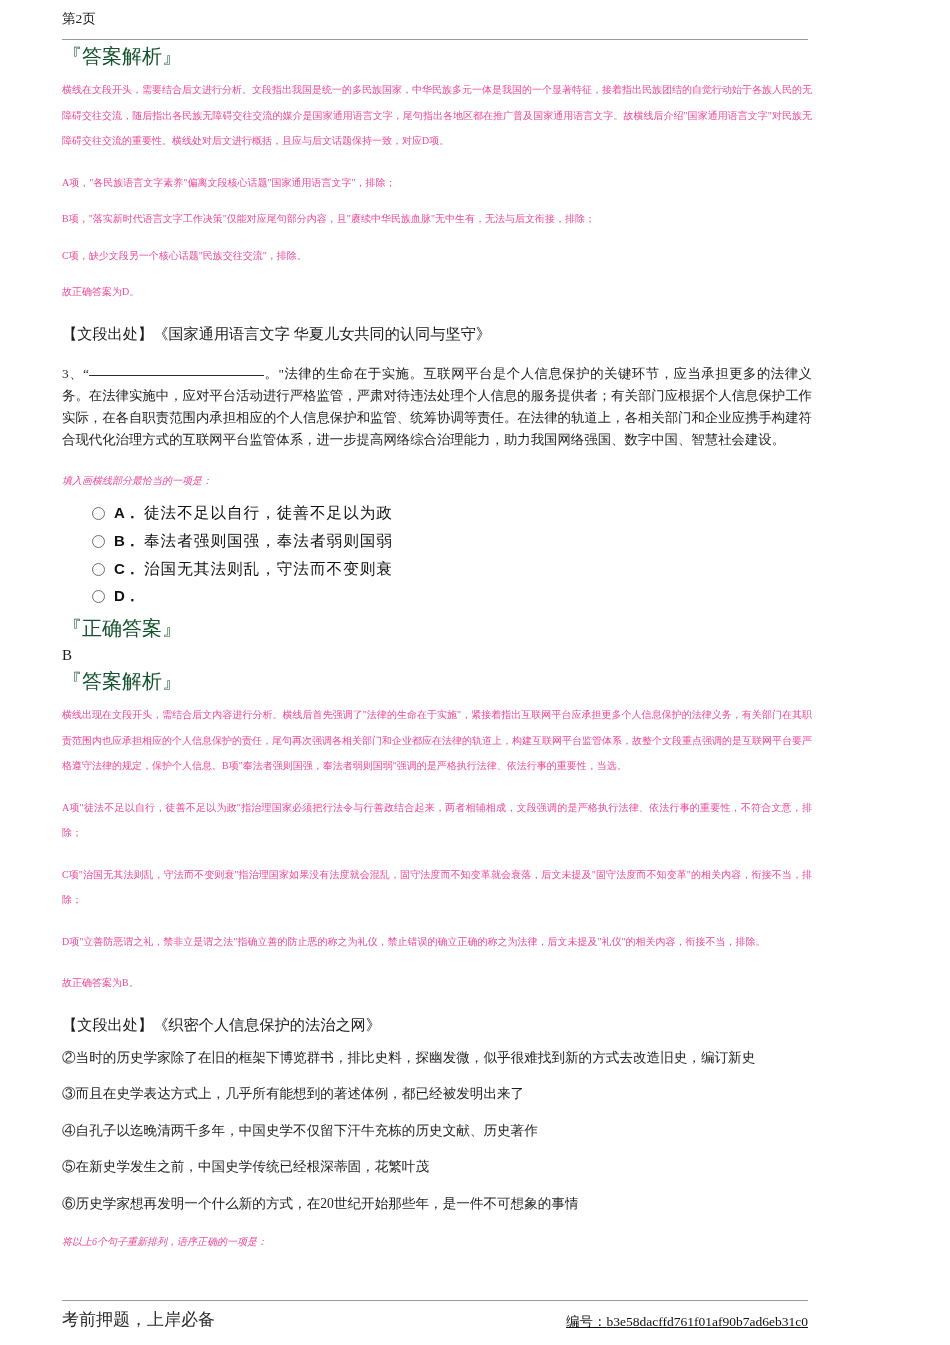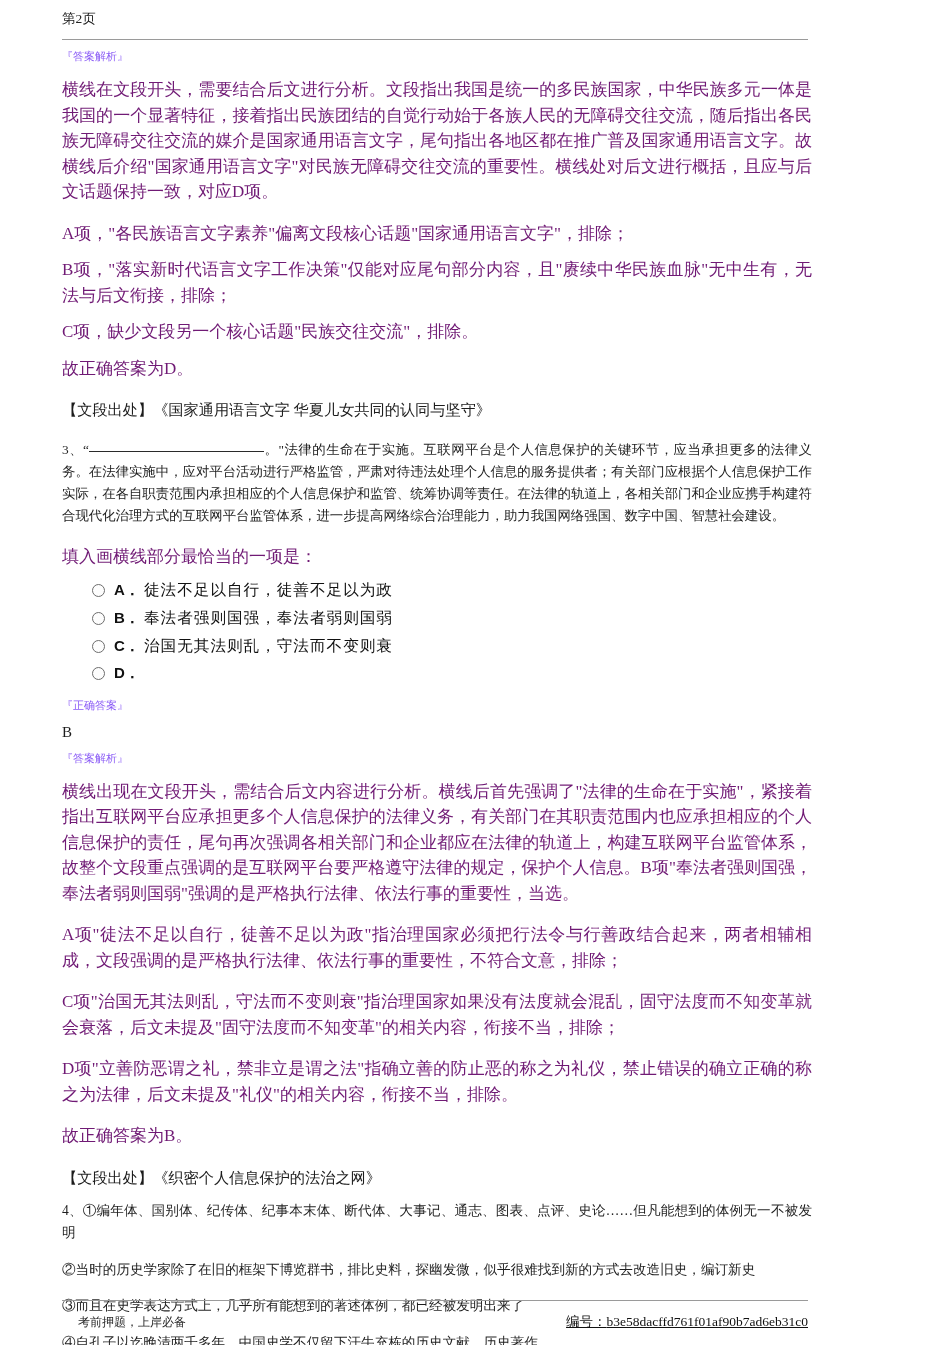--- a/index.html
+++ b/index.html
@@ -55,52 +55,51 @@
     right: 62px;
     bottom: 14px;
     height: 26px;
     display: flex;
     align-items: flex-end;
     justify-content: space-between;
     border-top: 1px solid #9a9a9a;
     padding-top: 4px;
   }
   .footer-left {
-    font-size: 12px;
+    font-size: 17px;
     color: #2a2a2a;
-    margin-left: 16px;
   }
   .footer-right {
     font-size: 13.5px;
     color: #111;
     white-space: nowrap;
     text-decoration: underline;
   }
 
   
   .content {
     position: absolute;
     left: 62px;
     right: 58px;
     top: 44px;
   }
 
   .blk {
-    font-size: 17px;
+    font-size: 10px;
     line-height: 25.5px;
-    color: #701a75;
+    color: #ec4899;
     text-align: justify;
     margin: 0 0 11px 0;
   }
-  .blk.tight { margin-bottom: 6px; }
+  .blk.tight { margin-bottom: 6px; font-style: italic; }
   .label-line {
-    font-size: 11px;
+    font-size: 20px;
     line-height: 24px;
     margin: 0 0 4px 0;
-    color: #8b5cf6;
+    color: #14532d;
   }
   .gap-lg { height: 16px; }
   .gap-md { height: 10px; }
   .gap-sm { height: 5px; }
 
   .para-small {
     font-size: 13.6px;
     line-height: 22.5px;
     color: #1e1e1e;
     text-align: justify;
@@ -233,21 +232,20 @@
     <div class="blk">C项"治国无其法则乱，守法而不变则衰"指治理国家如果没有法度就会混乱，固守法度而不知变革就会衰落，后文未提及"固守法度而不知变革"的相关内容，衔接不当，排除；</div>
     <div class="gap-sm"></div>
     <div class="blk">D项"立善防恶谓之礼，禁非立是谓之法"指确立善的防止恶的称之为礼仪，禁止错误的确立正确的称之为法律，后文未提及"礼仪"的相关内容，衔接不当，排除。</div>
     <div class="gap-sm"></div>
     <div class="blk">故正确答案为B。</div>
     <div class="gap-sm"></div>
     <div class="src-line">【文段出处】《织密个人信息保护的法治之网》</div>
 
     <div class="gap-md"></div>
 
-    <div class="para-small"><span>4、</span><span>①编年体、国别体、纪传体、纪事本末体、断代体、大事记、通志、图表、点评、史论……但凡能想到的体例无一不被发明</span></div>
     <div class="para-small">②当时的历史学家除了在旧的框架下博览群书，排比史料，探幽发微，似乎很难找到新的方式去改造旧史，编订新史</div>
     <div class="para-small">③而且在史学表达方式上，几乎所有能想到的著述体例，都已经被发明出来了</div>
     <div class="para-small">④自孔子以迄晚清两千多年，中国史学不仅留下汗牛充栋的历史文献、历史著作</div>
     <div class="para-small">⑤在新史学发生之前，中国史学传统已经根深蒂固，花繁叶茂</div>
     <div class="para-small">⑥历史学家想再发明一个什么新的方式，在20世纪开始那些年，是一件不可想象的事情</div>
 
     <div class="blk tight">将以上6个句子重新排列，语序正确的一项是：</div>
 
   </div>
 

